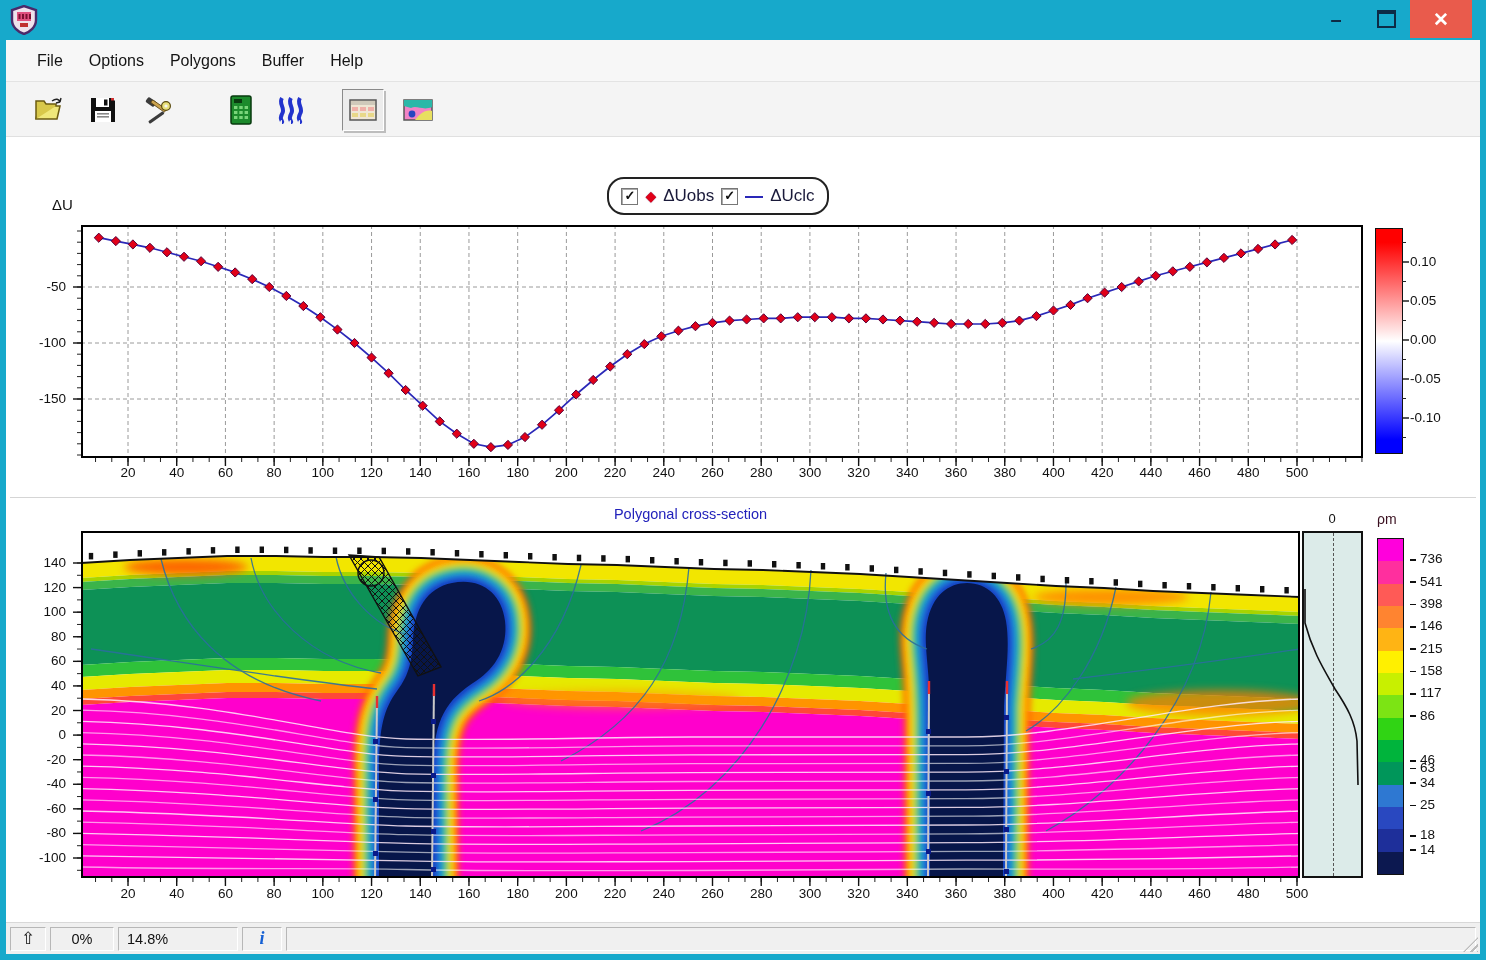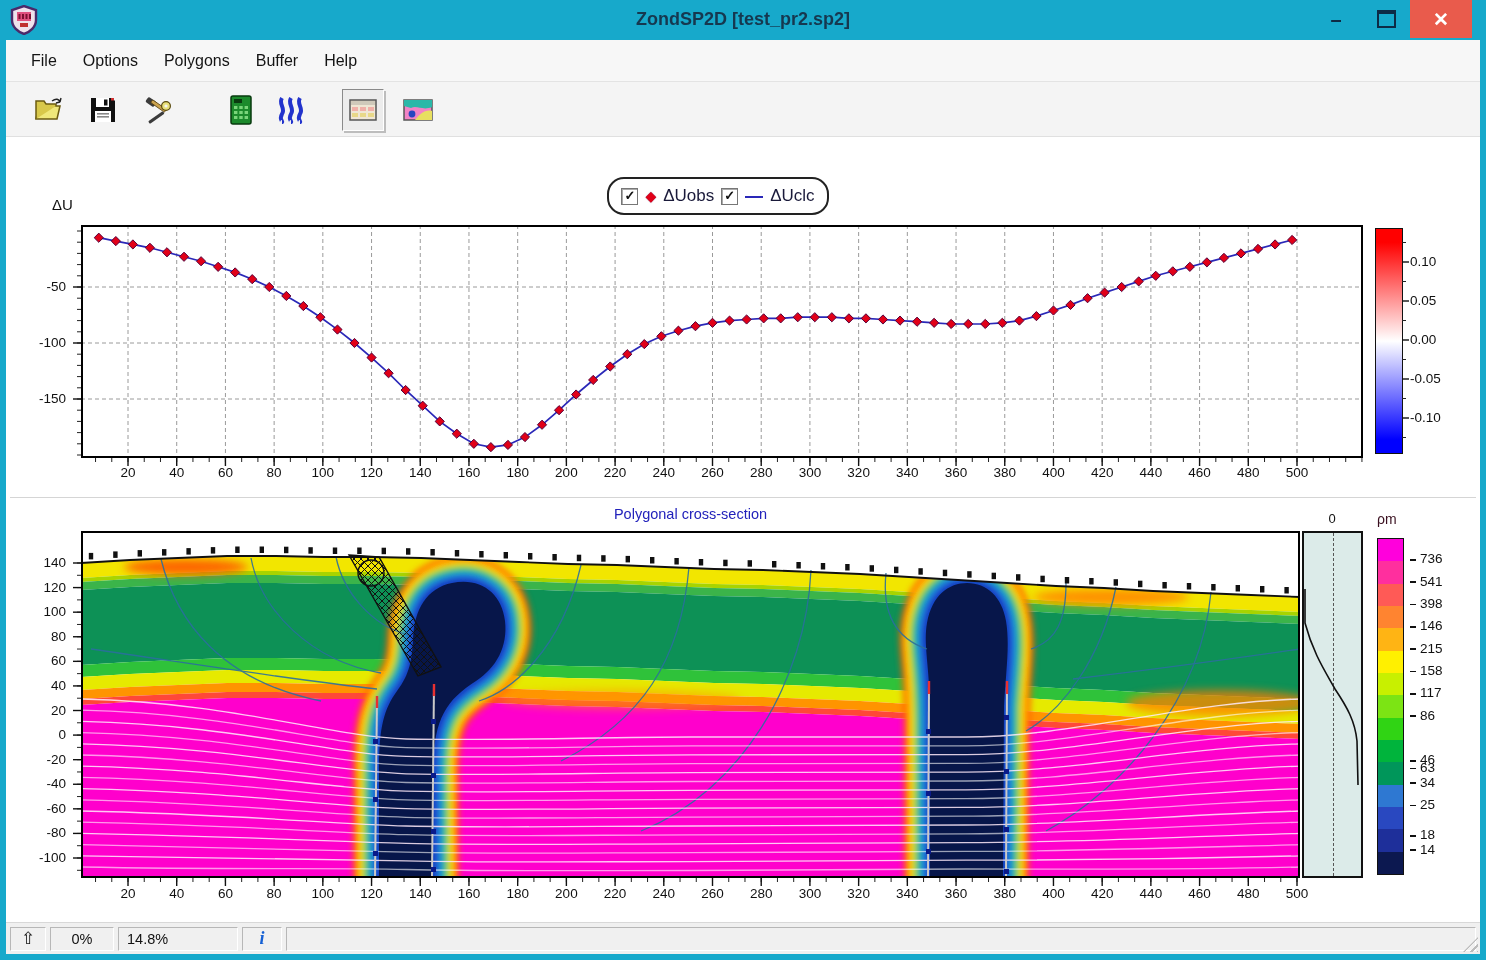--- a/index.html
+++ b/index.html
@@ -8,21 +8,21 @@
   .titlebar{position:absolute;top:0;left:0;right:0;height:40px;}
   .win-icon{position:absolute;left:10px;top:5px;width:28px;height:30px;}
   .title{position:absolute;top:9px;left:0;right:0;text-align:center;font-size:18px;font-weight:bold;color:#16384f;}
   .ctrl{position:absolute;top:0;height:38px;display:flex;align-items:center;justify-content:center;}
   #btn-min{left:1316px;width:40px;color:#0d2b45;font-size:20px;font-weight:bold;}
   #btn-max{left:1366px;width:40px;}
   #btn-max .maxbox{width:15px;height:12px;border:2px solid #0d2b45;border-top-width:4px;background:transparent;}
   #btn-close{left:1410px;width:62px;background:#e95b4c;color:#fff;font-size:19px;font-weight:bold;}
   
   .client{position:absolute;left:6px;top:40px;width:1474px;height:914px;background:#fff;}
-  .menubar{position:absolute;top:0;left:0;right:0;height:41px;background:#f7f7f7;border-bottom:1px solid #e3e3e3;display:flex;align-items:center;padding-left:12px;}
+  .menubar{position:absolute;top:0;left:0;right:0;height:41px;background:#f7f7f7;border-bottom:1px solid #e3e3e3;display:flex;align-items:center;padding-left:18px;}
   .menu-item{padding:5px 13px;font-size:16px;color:#141414;}
   .toolbar{position:absolute;top:42px;left:0;right:0;height:54px;background:#f4f4f4;border-bottom:1px solid #e0e0e0;}
   .tb{position:absolute;top:7px;width:40px;height:40px;display:flex;align-items:center;justify-content:center;background:transparent;border:1px solid transparent;}
   .tb.pressed{border:1px solid #8a8a8a;border-right-color:#fff;border-bottom-color:#fff;background:#ececec;box-shadow:2px 2px 0 #bdbdbd;}
   
   .du-label{position:absolute;left:46px;top:156px;font-size:15px;color:#111;}
   .legendbox{position:absolute;left:601px;top:137px;width:218px;height:34px;border:2px solid #222;border-radius:17px;background:#fff;display:flex;align-items:center;justify-content:center;gap:7px;}
   .cb{width:15px;height:15px;border:1px solid #777;box-shadow:inset 1px 1px 0 #aaa, inset -1px -1px 0 #fff;background:#fff;font-size:13px;line-height:14px;text-align:center;color:#111;font-weight:bold;}
   .lg-diamond{color:#e10018;font-size:14px;text-shadow:0 0 1px #55003a;}
   .lg-line{display:inline-block;width:18px;border-top:2px solid #2a28b8;margin-top:2px;}
@@ -63,21 +63,20 @@
   <div class="titlebar">
     <svg class="win-icon" viewBox="0 0 28 30">
       <path d="M14 1 L26 5 V15 C26 22 20 27 14 29 C8 27 2 22 2 15 V5 Z" fill="#efe2ec" stroke="#4a2a6a" stroke-width="2.4"></path>
       <rect x="7" y="7" width="14" height="9" fill="#e0507e"></rect>
       <rect x="8.5" y="9" width="2" height="5" fill="#7a1030"></rect>
         <rect x="12" y="9" width="2" height="5" fill="#7a1030"></rect>
       <rect x="15.5" y="9" width="2" height="5" fill="#7a1030"></rect>
         <rect x="19" y="9" width="2" height="5" fill="#7a1030"></rect>
       <rect x="10" y="18" width="8" height="4" fill="#c03030"></rect>
     </svg>
-    <div class="title">ZondSP2D [test_pr2.sp2]</div>
     <div class="ctrl" id="btn-min">–</div>
     <div class="ctrl" id="btn-max">
         <div class="maxbox"></div>
       </div>
     <div class="ctrl" id="btn-close">✕</div>
   </div>
 
   <div class="client">
 
     <div class="menubar" id="menubar">

